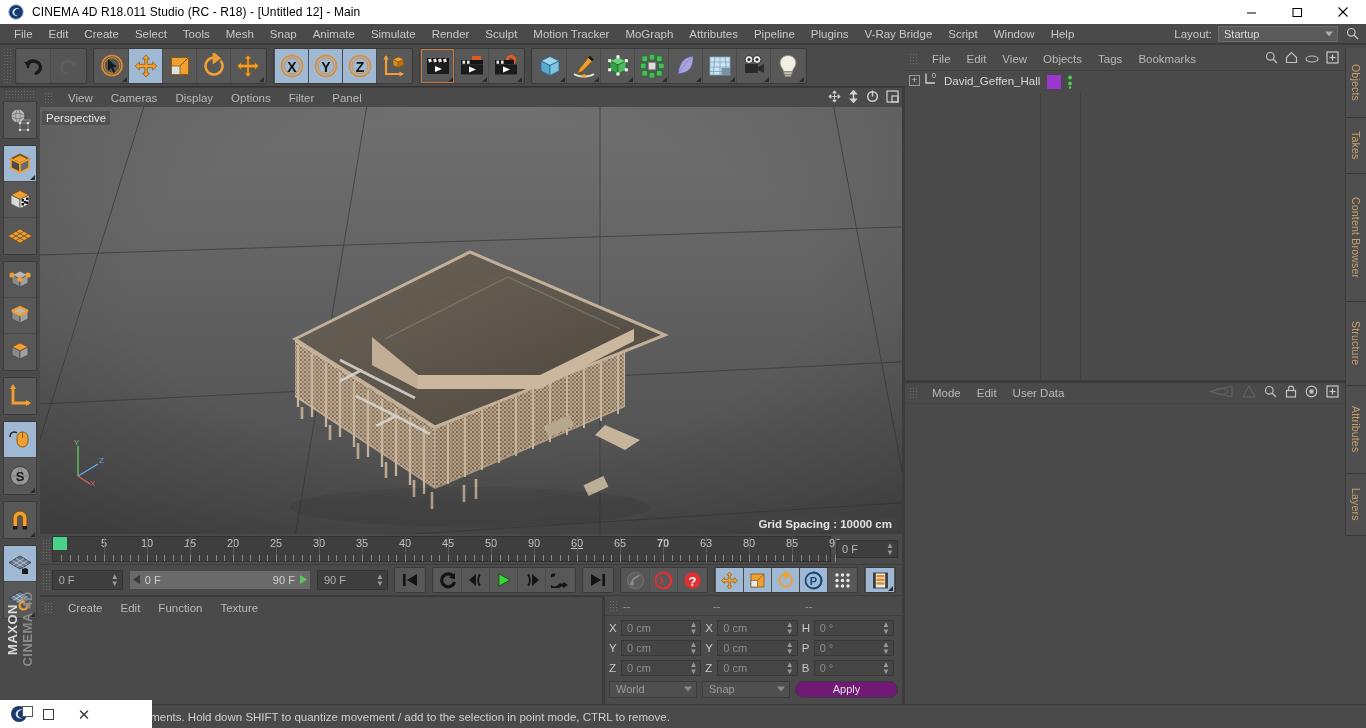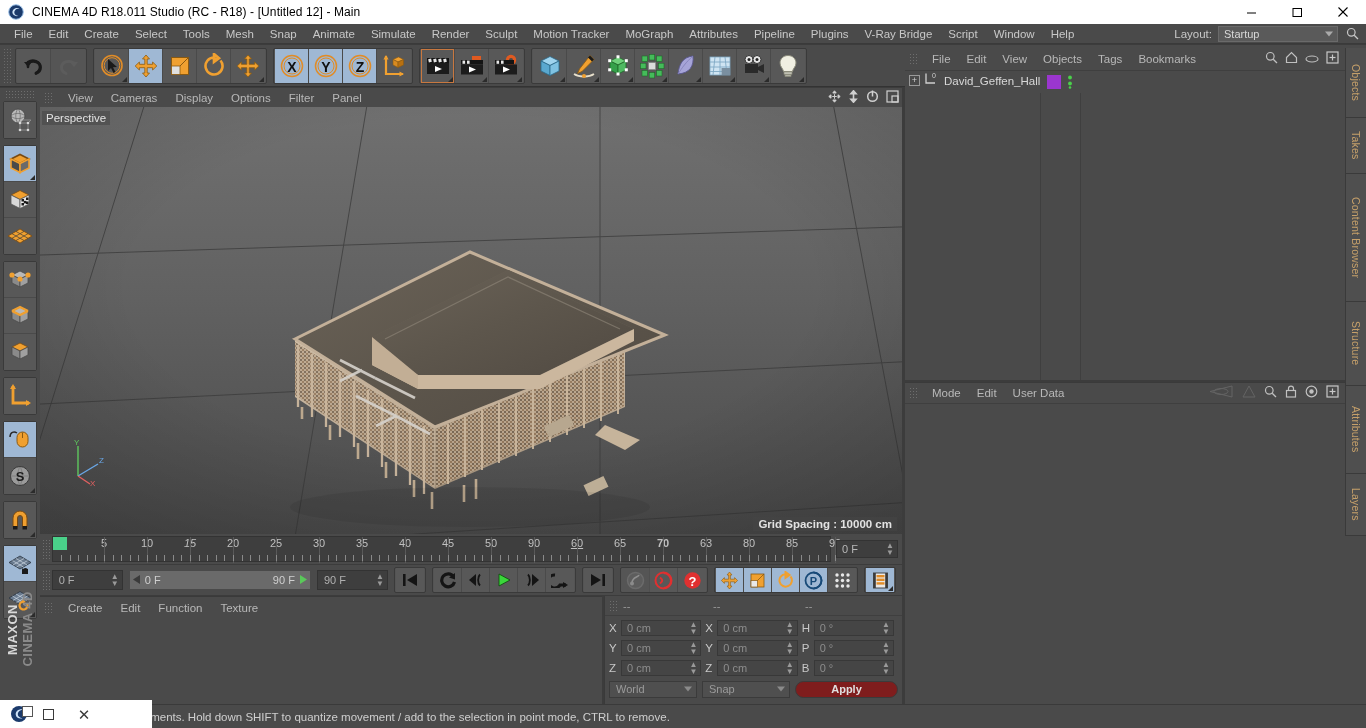--- a/index.html
+++ b/index.html
@@ -213,22 +213,22 @@
   }
   .co-bottom { display: flex; align-items: center; height: 20px; padding: 2px 4px 0 4px; gap: 5px; }
   .co-sel {
     width: 88px; height: 17px; background: #4f4f4f; border: 1px solid #3b3b3b;
     color: #9a9a9a; font-size: 11px; display: flex; align-items: center; padding-left: 6px;
     position: relative;
   }
   .co-sel .caret { position: absolute; right: 4px; top: 50%; transform: translateY(-50%);
     width: 0; height: 0; border-left: 4px solid transparent; border-right: 4px solid transparent; border-top: 5px solid #8a8a8a; }
   .co-apply {
-    flex: 1; height: 17px; background: #7f1d1d; border: 1px solid #3b3b3b; border-radius: 9px;
-    color: #e0e0e0; font-size: 11px; display: flex; align-items: center; justify-content: center; font-weight: bold;
+    flex: 1; height: 17px; background: #701a75; border: 1px solid #3b3b3b; border-radius: 9px;
+    color: #e0e0e0; font-size: 11px; display: flex; align-items: center; justify-content: center;
   }
 
   
   .objmgr {
     position: absolute; top: 48px; left: 905px; width: 440px; height: 332px;
     background: #4a4a4a;
   }
   .om-header { height: 22px; display: flex; align-items: center; }
   .om-menu { font-size: 11.5px; color: #b8b8b8; padding: 0 8px; }
   .om-icons { margin-left: auto; display: flex; align-items: center; gap: 7px; padding-right: 6px; }

